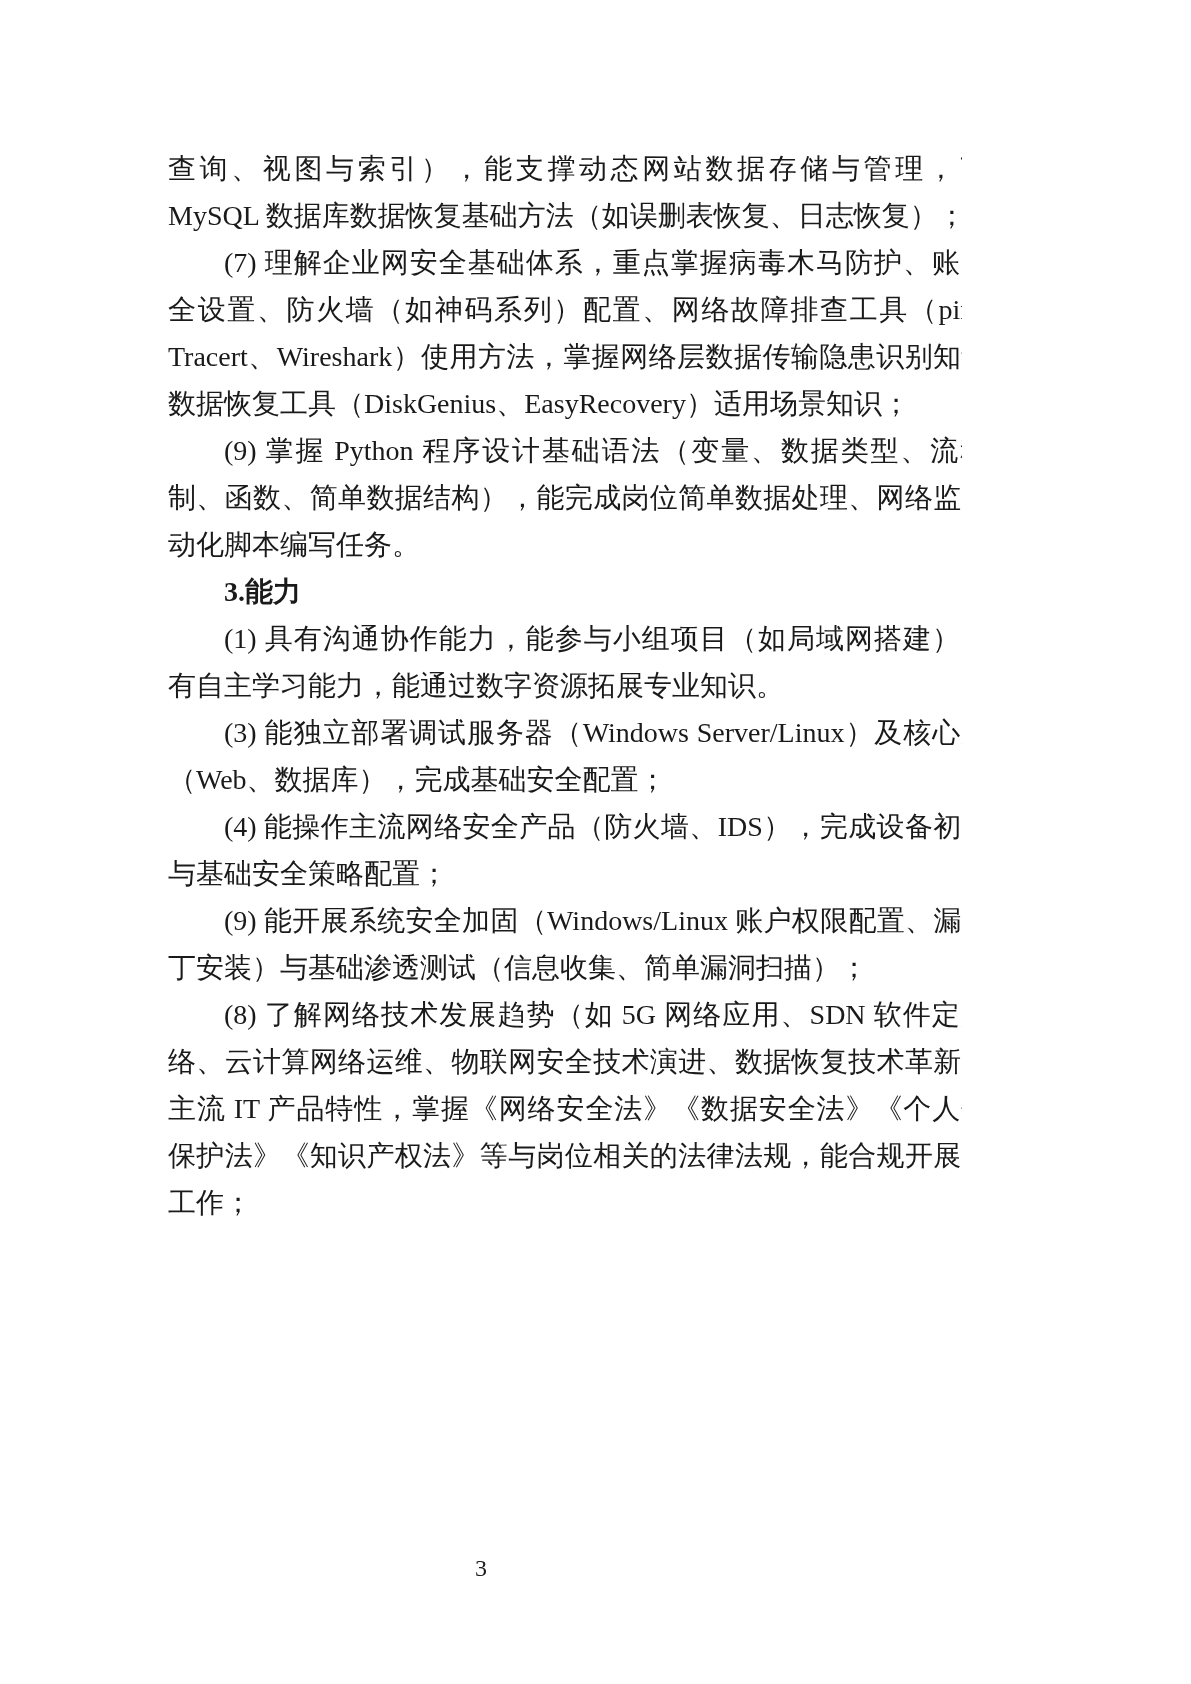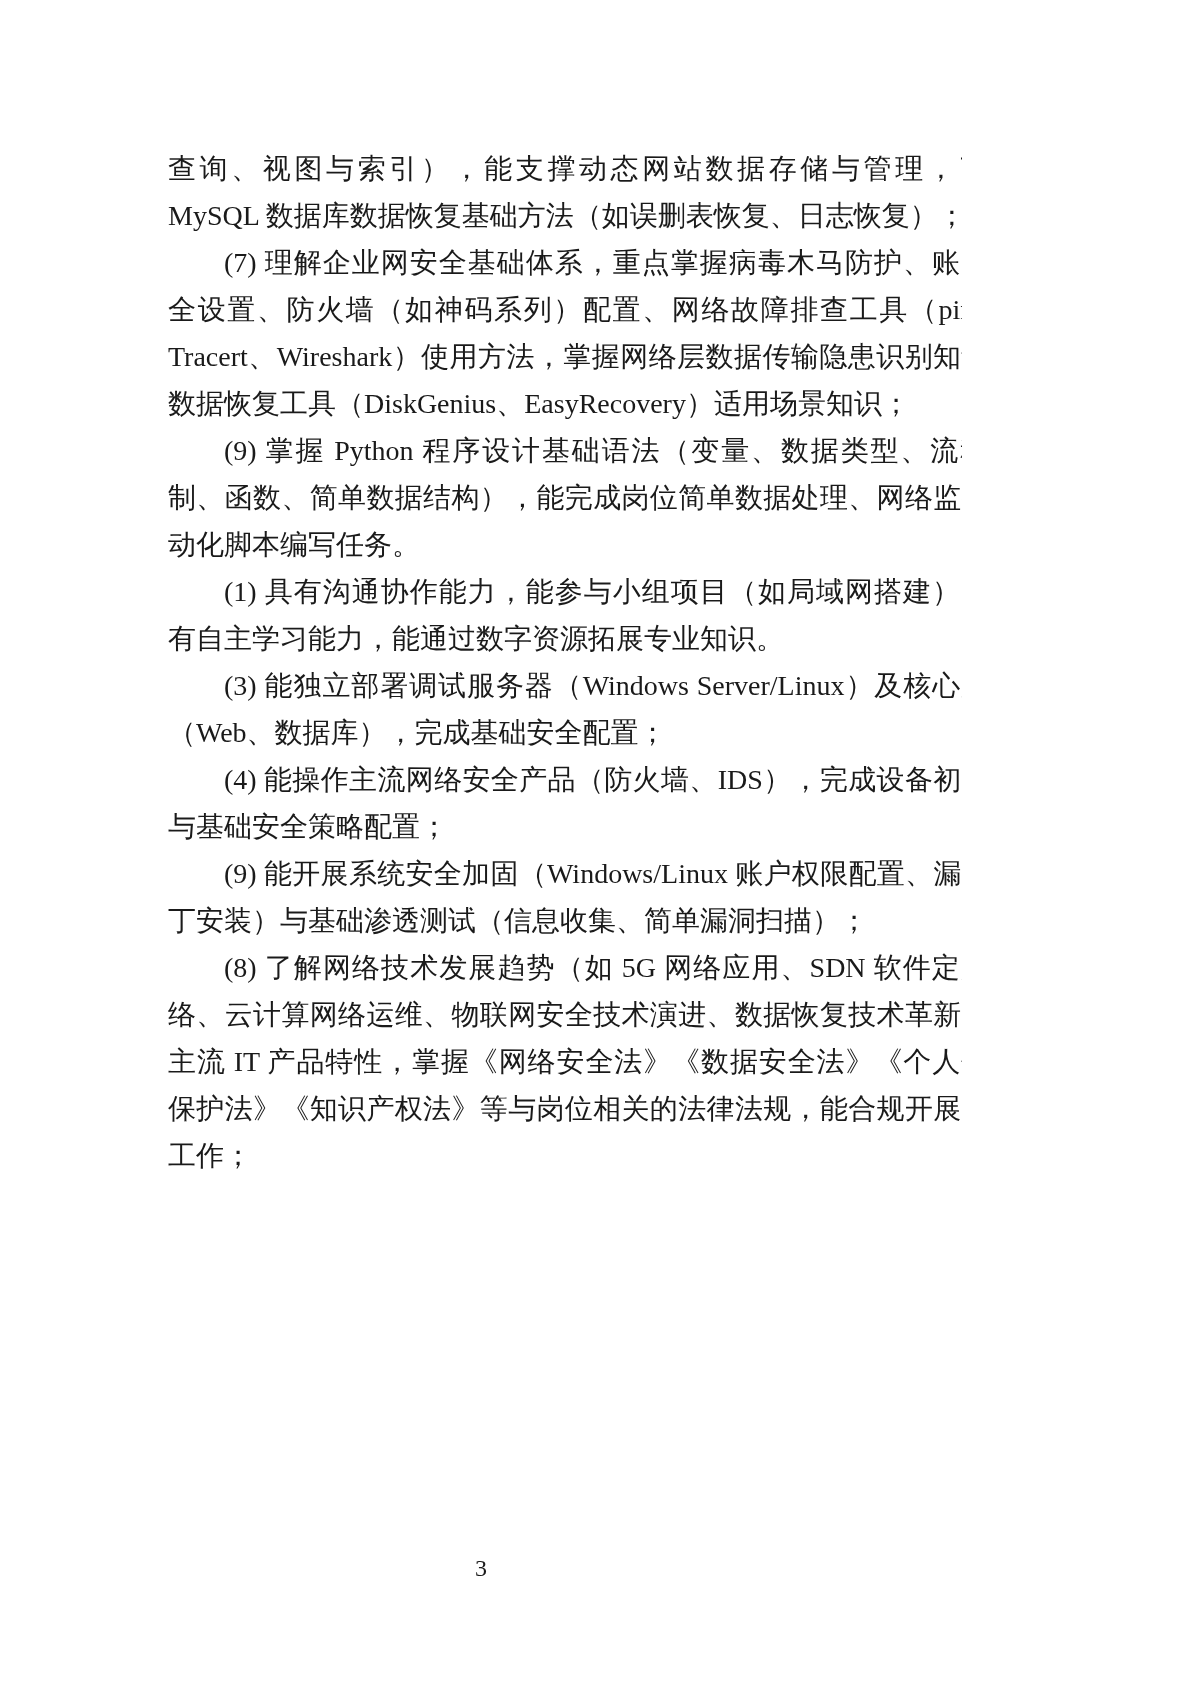--- a/index.html
+++ b/index.html
@@ -55,20 +55,21 @@
   }
 </style>
 </head>
 <body>
 
 <div class="page">
   <main class="content">
     <p class="para continuation">查询、视图与索引），能支撑动态网站数据存储与管理，了解 MySQL 数据库数据恢复基础方法（如误删表恢复、日志恢复）；</p>
     <p class="para">(7) 理解企业网安全基础体系，重点掌握病毒木马防护、账户安全设置、防火墙（如神码系列）配置、网络故障排查工具（ping、Tracert、Wireshark）使用方法，掌握网络层数据传输隐患识别知识、数据恢复工具（DiskGenius、EasyRecovery）适用场景知识；</p>
     <p class="para">(9) 掌握 Python 程序设计基础语法（变量、数据类型、流程控制、函数、简单数据结构），能完成岗位简单数据处理、网络监控自动化脚本编写任务。</p>
+    <h3 class="heading">3.能力</h3>
     <p class="para">(1) 具有沟通协作能力，能参与小组项目（如局域网搭建）；具有自主学习能力，能通过数字资源拓展专业知识。</p>
     <p class="para">(3) 能独立部署调试服务器（Windows Server/Linux）及核心服务（Web、数据库），完成基础安全配置；</p>
     <p class="para">(4) 能操作主流网络安全产品（防火墙、IDS），完成设备初始化与基础安全策略配置；</p>
     <p class="para">(9) 能开展系统安全加固（Windows/Linux 账户权限配置、漏洞补丁安装）与基础渗透测试（信息收集、简单漏洞扫描）；</p>
     <p class="para">(8) 了解网络技术发展趋势（如 5G 网络应用、SDN 软件定义网络、云计算网络运维、物联网安全技术演进、数据恢复技术革新）、主流 IT 产品特性，掌握《网络安全法》《数据安全法》《个人信息保护法》《知识产权法》等与岗位相关的法律法规，能合规开展岗位工作；</p>
   </main>
   <div class="page-number">3</div>
 </div>
 
 </body></html>

